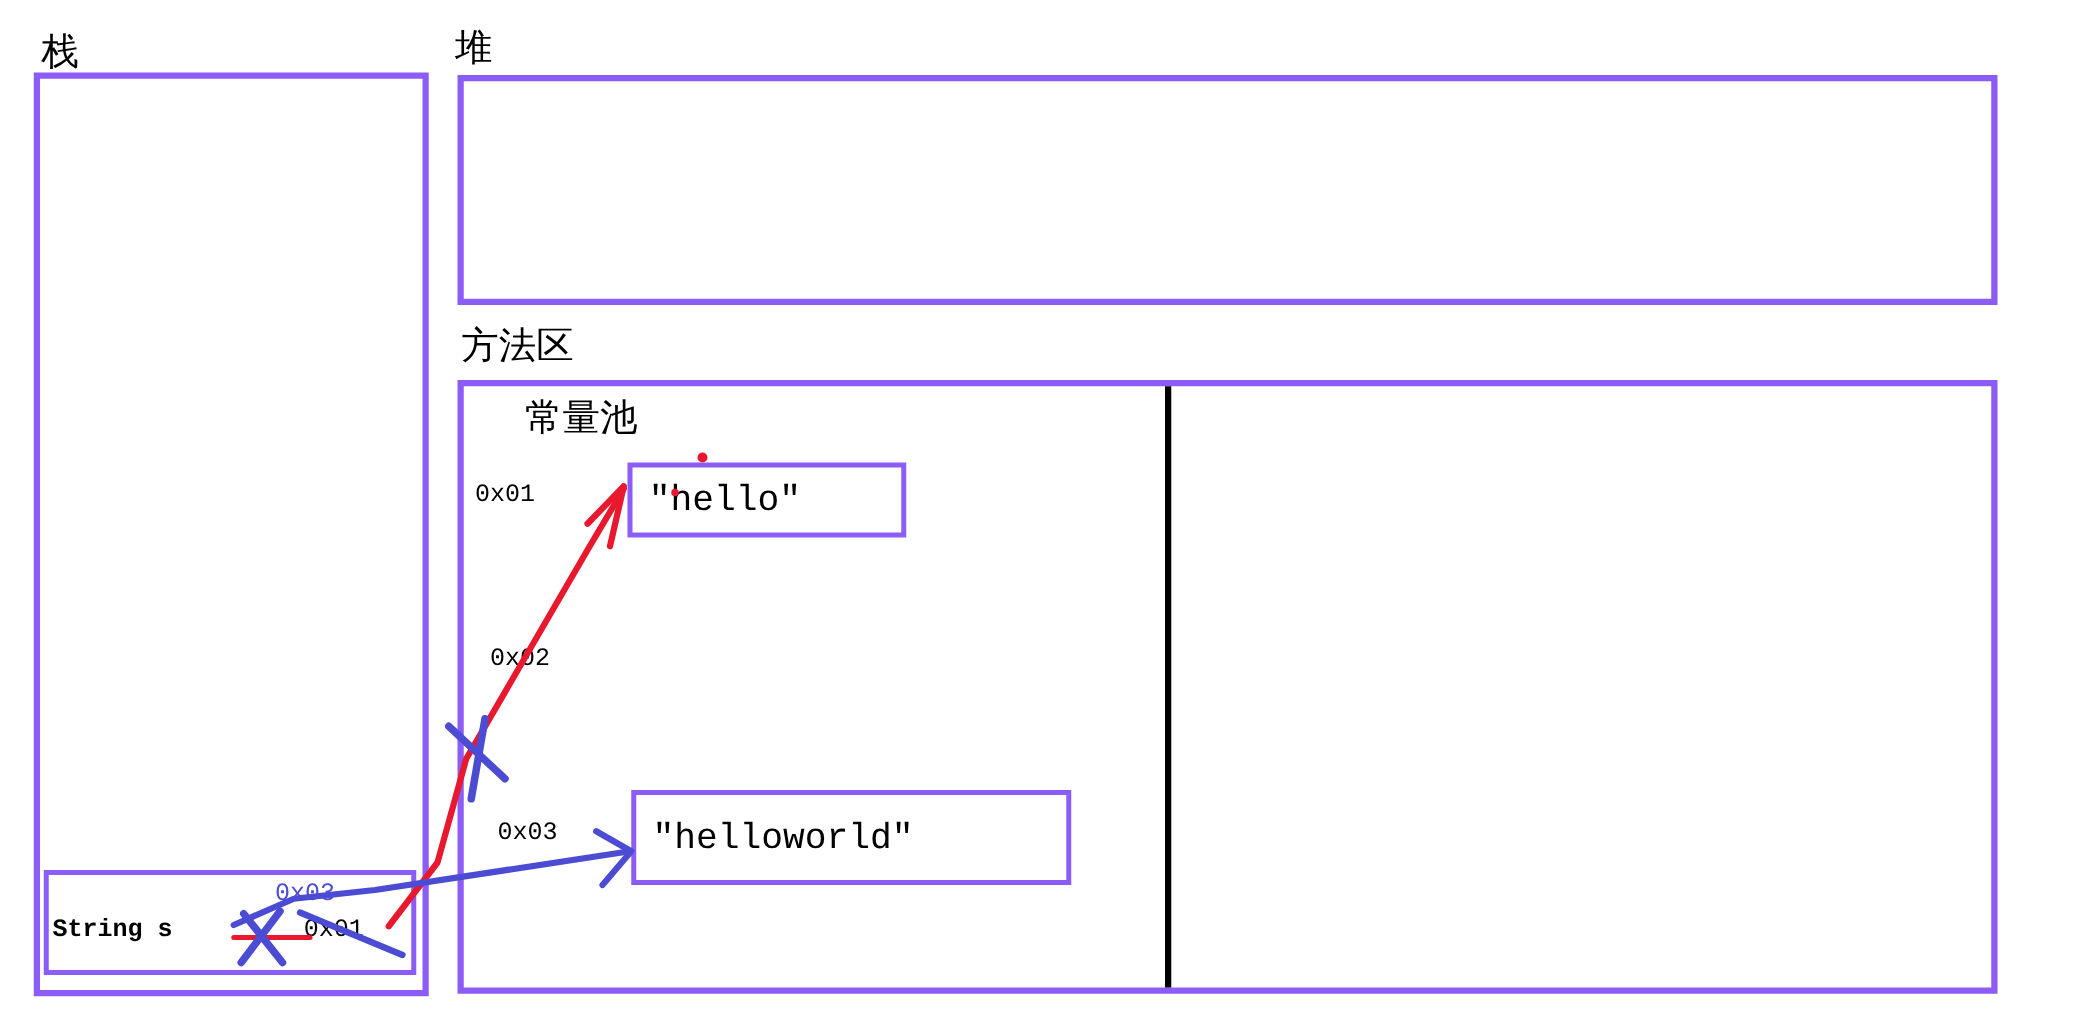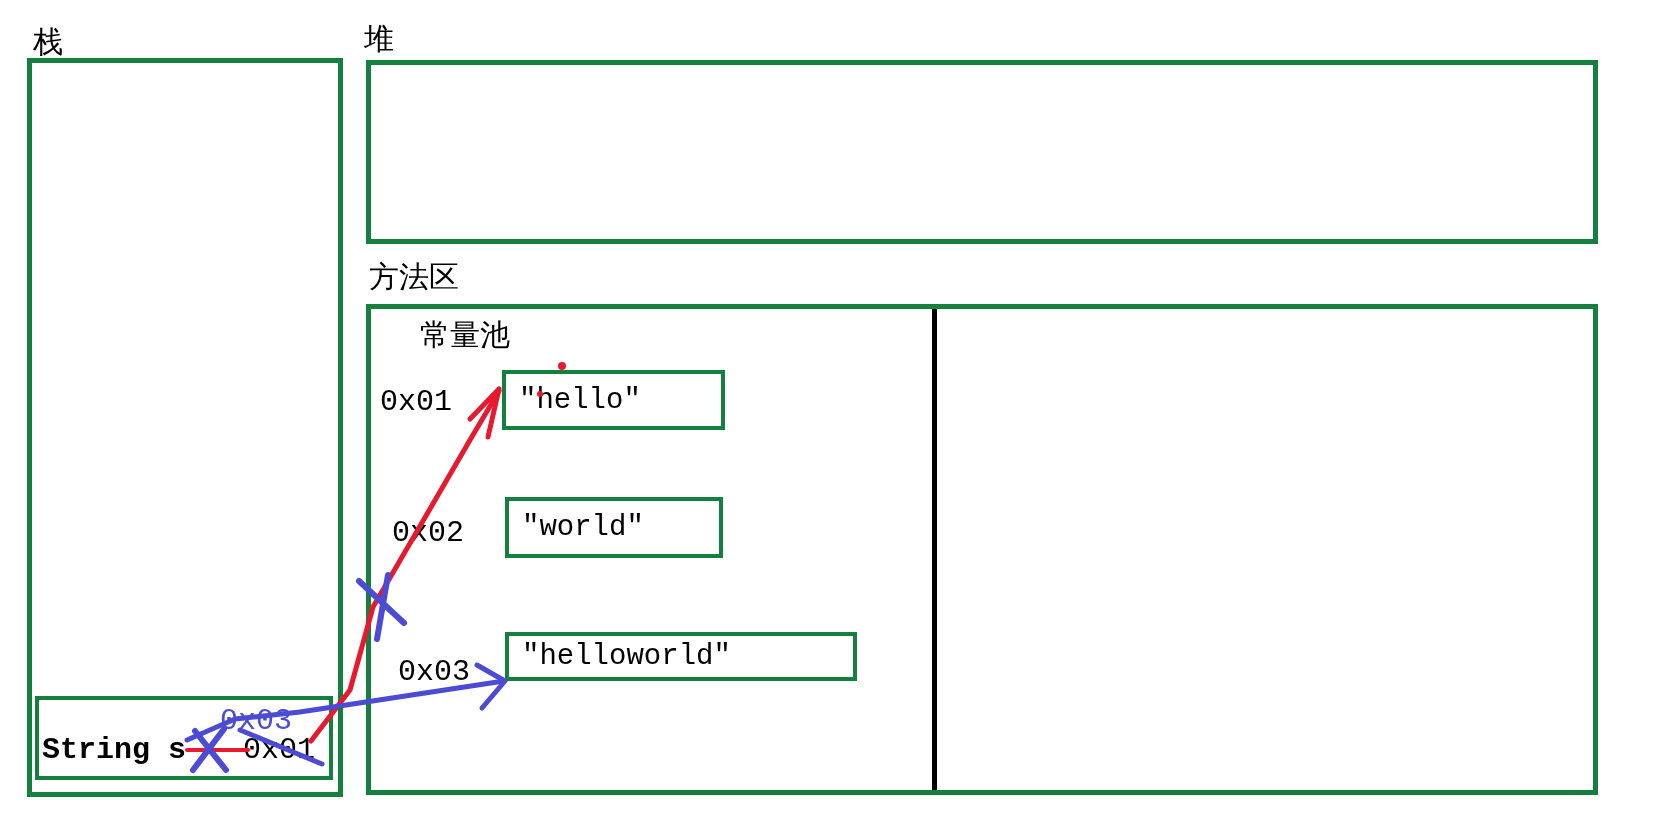--- a/index.html
+++ b/index.html
@@ -5,37 +5,37 @@
   html,body{margin:0;padding:0;background:#fff;}
   .canvas{
     position:relative;
     width:1673px;height:828px;
     background:#fff;
     overflow:hidden;
     font-family:"Liberation Sans",sans-serif;
   }
   .box{
     position:absolute;
-    border:5px solid #15803d;
+    border:5px solid #8b5cf6;
     background:#fff;
     box-sizing:border-box;
   }
   .smallbox{border-width:4px;}
   .cjk{
     position:absolute;
     font-family:"Liberation Serif","DejaVu Serif",serif;
     font-size:30px;
     line-height:1;
     color:#000;
     white-space:nowrap;
   }
   .mono{
     position:absolute;
     font-family:"Liberation Mono","DejaVu Sans Mono",monospace;
-    font-size:30px;
+    font-size:20px;
     line-height:1;
     color:#000;
     white-space:nowrap;
   }
   .valuetext{
     position:static;
     font-family:"Liberation Mono","DejaVu Sans Mono",monospace;
     font-size:29px;
     color:#000;
     white-space:nowrap;
@@ -71,26 +71,23 @@
   </div>
 
   <span class="cjk" style="left:376px;top:320px;margin-left:44px;">常量池</span>
 
   <span class="mono" style="left:380px;top:387px;">0x01</span>
   <div class="box smallbox vbox" style="left:502px;top:370px;width:223px;height:60px;">
     <span class="valuetext">″hello″</span>
   </div>
 
   <span class="mono" style="left:392px;top:518px;">0x02</span>
-  <div class="box smallbox vbox" style="left:505px;top:497px;width:218px;height:61px;">
-    <span class="valuetext">″world″</span>
-  </div>
 
   <span class="mono" style="left:398px;top:657px;">0x03</span>
-  <div class="box smallbox vbox" style="left:505px;top:632px;width:352px;height:49px;">
+  <div class="box smallbox vbox" style="left:505px;top:632px;width:352px;height:76px;">
     <span class="valuetext">″helloworld″</span>
   </div>
 
   <div class="box smallbox" style="left:35px;top:696px;width:298px;height:84px;"></div>
   <span class="mono" style="left:42px;top:735px;font-weight:bold;">String s</span>
   <span class="mono" style="left:243px;top:735px;">0x01</span>
   <span class="mono blue" style="left:220px;top:706px;">0x03</span>
 
   <svg class="overlay" width="1673" height="828" viewBox="0 0 1673 828">
 

